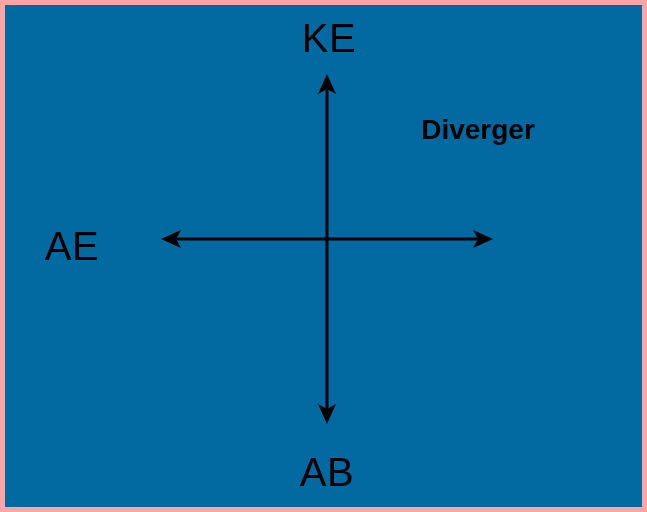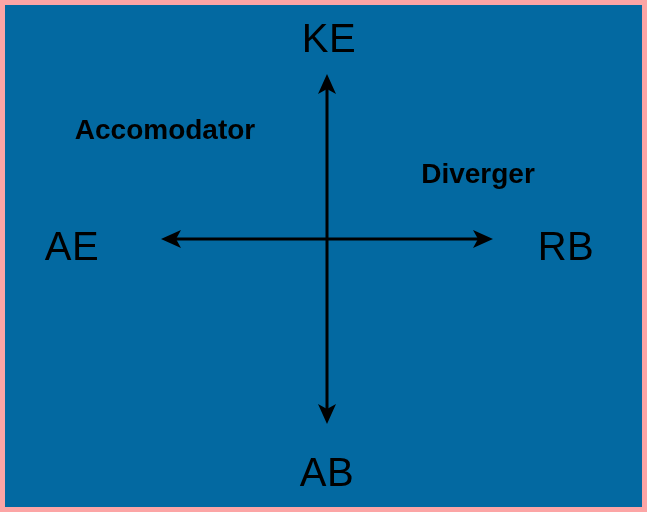--- a/index.html
+++ b/index.html
@@ -39,21 +39,21 @@
   .quad-label {
     font-size: 28px;
     font-weight: 700;
   }
   
   .pos-ke  { left: 324px; top: 33px;  }
   .pos-ab  { left: 322px; top: 467px; }
   .pos-ae  { left: 67px;  top: 241px; }
   .pos-rb  { left: 561px; top: 241px; }
   .pos-acc { left: 160px; top: 125px; }
-  .pos-div { left: 473px; top: 125px; margin-top: 44px; }
+  .pos-div { left: 473px; top: 125px; }
   .pos-con { left: 161px; top: 348px; }
   .pos-ass { left: 474px; top: 348px; }
 </style>
 </head>
 <body>
 
 <div class="diagram-canvas">
 
   <svg class="axes-svg" width="641" height="506" viewBox="0 0 641 506" xmlns="http://www.w3.org/2000/svg">
 
@@ -69,21 +69,19 @@
       <polygon points="488,234 468,225 473,234 468,243"></polygon>
     </g>
   </svg>
 
   <div class="label axis-label pos-ke">KE</div>
 
   <div class="label axis-label pos-ae">AE</div>
 
   <div class="label axis-label pos-ab">AB</div>
 
-  <div class="label axis-label pos-rb">RB</div>
 
-  <div class="label quad-label pos-acc">Accomodator</div>
 
   <div class="label quad-label pos-div">Diverger</div>
 
 
 
 </div>
 
 </body></html>

